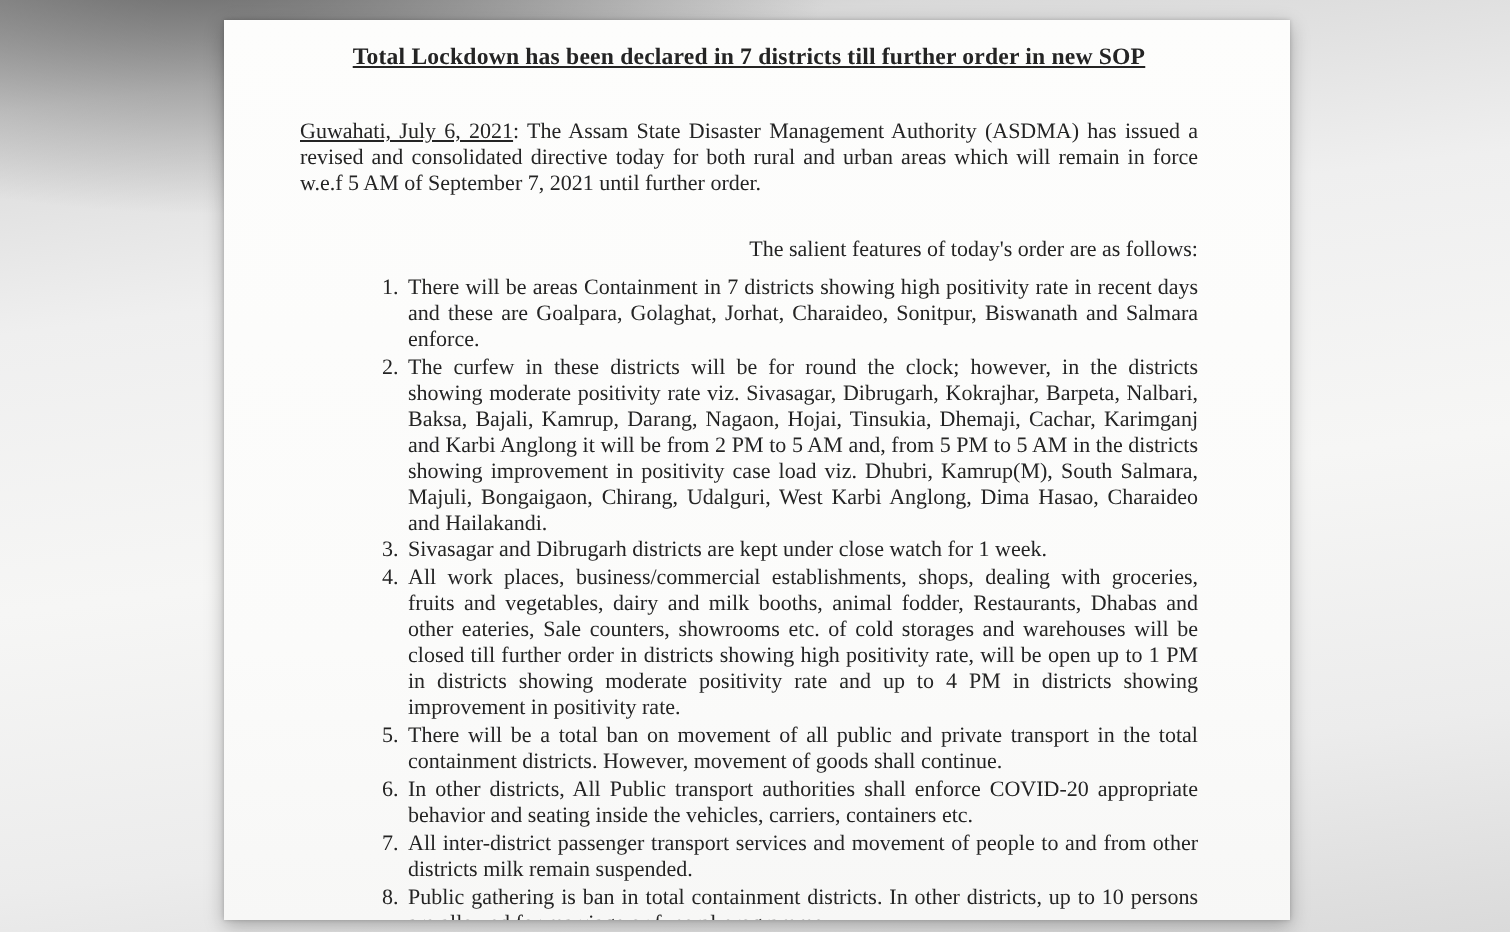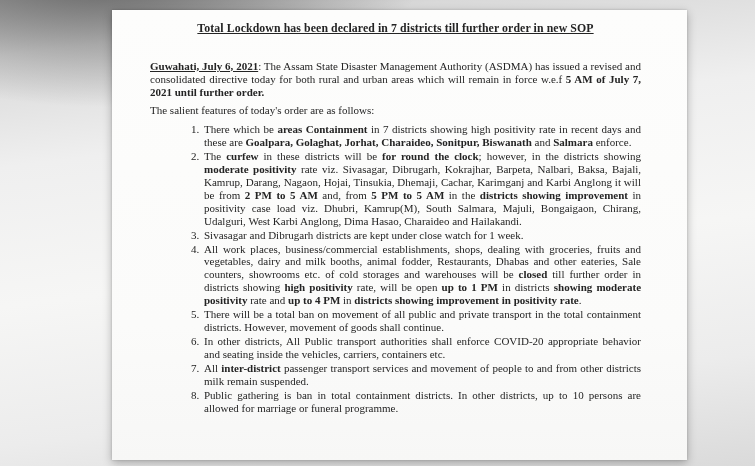--- a/index.html
+++ b/index.html
@@ -15,21 +15,21 @@
     width: 755px;
     height: 466px;
     background:
       radial-gradient(ellipse 420px 180px at 14% -6%, rgba(70,70,70,0.75), rgba(110,110,110,0.25) 55%, rgba(150,150,150,0) 75%),
       linear-gradient(173deg, #b4b4b4 0%, #d9d9d9 10%, #efefef 30%, #f6f6f5 55%, #ececec 80%, #dadada 100%);
   }
   .page {
     position: absolute;
     left: 112px;
     top: 10px;
-    width: 575px;
+    width: 533px;
     height: 450px;
     box-sizing: border-box;
     padding: 10px 46px 8px 38px;
     background: linear-gradient(180deg, #fdfdfc 0%, #fbfbfa 70%, #f7f7f6 100%);
     box-shadow: 0 3px 9px rgba(0,0,0,0.28), 0 0 2px rgba(0,0,0,0.18);
     color: #242424;
     font-size: 11px;
     line-height: 1.18;
     overflow: hidden;
   }
@@ -39,45 +39,45 @@
     font-weight: bold;
     text-decoration: underline;
     font-size: 11.8px;
     letter-spacing: 0.1px;
   }
   .intro {
     margin: 24px 0 0 0;
     text-align: justify;
   }
   .salient {
-    margin: 5px 0 0 0;
-    text-align: left;
+    margin: 20px 0 0 0;
+    text-align: right;
   }
   ol.items {
     margin: 6px 0 0 0;
     padding-left: 52px;
     text-align: justify;
   }
   ol.items li {
     margin: 0 0 1px 0;
     padding-left: 2px;
   }
-  .b { font-weight: bold; }
+  .b { font-weight: normal; }
   .u { text-decoration: underline; }
 </style>
 </head>
 <body>
 
 <div class="photo">
   <div class="page">
     <div class="title">Total Lockdown has been declared in 7 districts till further order in new SOP</div>
-    <p class="intro"><span class="b u">Guwahati, July 6, 2021</span><span>: The Assam State Disaster Management Authority (ASDMA) has issued a revised and consolidated directive today for both rural and urban areas which will remain in force w.e.f </span><span class="b">5 AM of July 7, 2021 until further order.</span></p>
+    <p class="intro"><span class="b u">Guwahati, July 6, 2021</span><span>: The Assam State Disaster Management Authority (ASDMA) has issued a revised and consolidated directive today for both rural and urban areas which will remain in force w.e.f </span><span class="b">5 AM of September 7, 2021 until further order.</span></p>
     <p class="salient">The salient features of today's order are as follows:</p>
     <ol class="items">
-        <li><span>There which be </span><span class="b">areas Containment</span><span> in 7 districts showing high positivity rate in recent days and these are </span><span class="b">Goalpara, Golaghat, Jorhat, Charaideo, Sonitpur, Biswanath</span><span> and </span><span class="b">Salmara</span><span> enforce.</span></li>
+        <li><span>There will be </span><span class="b">areas Containment</span><span> in 7 districts showing high positivity rate in recent days and these are </span><span class="b">Goalpara, Golaghat, Jorhat, Charaideo, Sonitpur, Biswanath</span><span> and </span><span class="b">Salmara</span><span> enforce.</span></li>
         <li><span>The </span><span class="b">curfew</span><span> in these districts will be </span><span class="b">for round the clock</span><span>; however, in the districts showing </span><span class="b">moderate positivity</span><span> rate viz. Sivasagar, Dibrugarh, Kokrajhar, Barpeta, Nalbari, Baksa, Bajali, Kamrup, Darang, Nagaon, Hojai, Tinsukia, Dhemaji, Cachar, Karimganj and Karbi Anglong it will be from </span><span class="b">2 PM to 5 AM</span><span> and, from </span><span class="b">5 PM to 5 AM</span><span> in the </span><span class="b">districts showing improvement</span><span> in positivity case load viz. Dhubri, Kamrup(M), South Salmara, Majuli, Bongaigaon, Chirang, Udalguri, West Karbi Anglong, Dima Hasao, Charaideo and Hailakandi.</span></li>
         <li><span>Sivasagar and Dibrugarh districts are kept under close watch for 1 week.</span></li>
         <li><span>All work places, business/commercial establishments, shops, dealing with groceries, fruits and vegetables, dairy and milk booths, animal fodder, Restaurants, Dhabas and other eateries, Sale counters, showrooms etc. of cold storages and warehouses will be </span><span class="b">closed</span><span> till further order in districts showing </span><span class="b">high positivity</span><span> rate, will be open </span><span class="b">up to 1 PM</span><span> in districts </span><span class="b">showing moderate positivity</span><span> rate and </span><span class="b">up to 4 PM</span><span> in </span><span class="b">districts showing improvement in positivity rate</span><span>.</span></li>
         <li><span>There will be a total ban on movement of all public and private transport in the total containment districts. However, movement of goods shall continue.</span></li>
         <li><span>In other districts, All Public transport authorities shall enforce COVID-20 appropriate behavior and seating inside the vehicles, carriers, containers etc.</span></li>
         <li><span>All </span><span class="b">inter-district</span><span> passenger transport services and movement of people to and from other districts milk remain suspended.</span></li>
         <li><span>Public gathering is ban in total containment districts. In other districts, up to 10 persons are allowed for marriage or funeral programme.</span></li>
       </ol>
   </div>
 </div>

